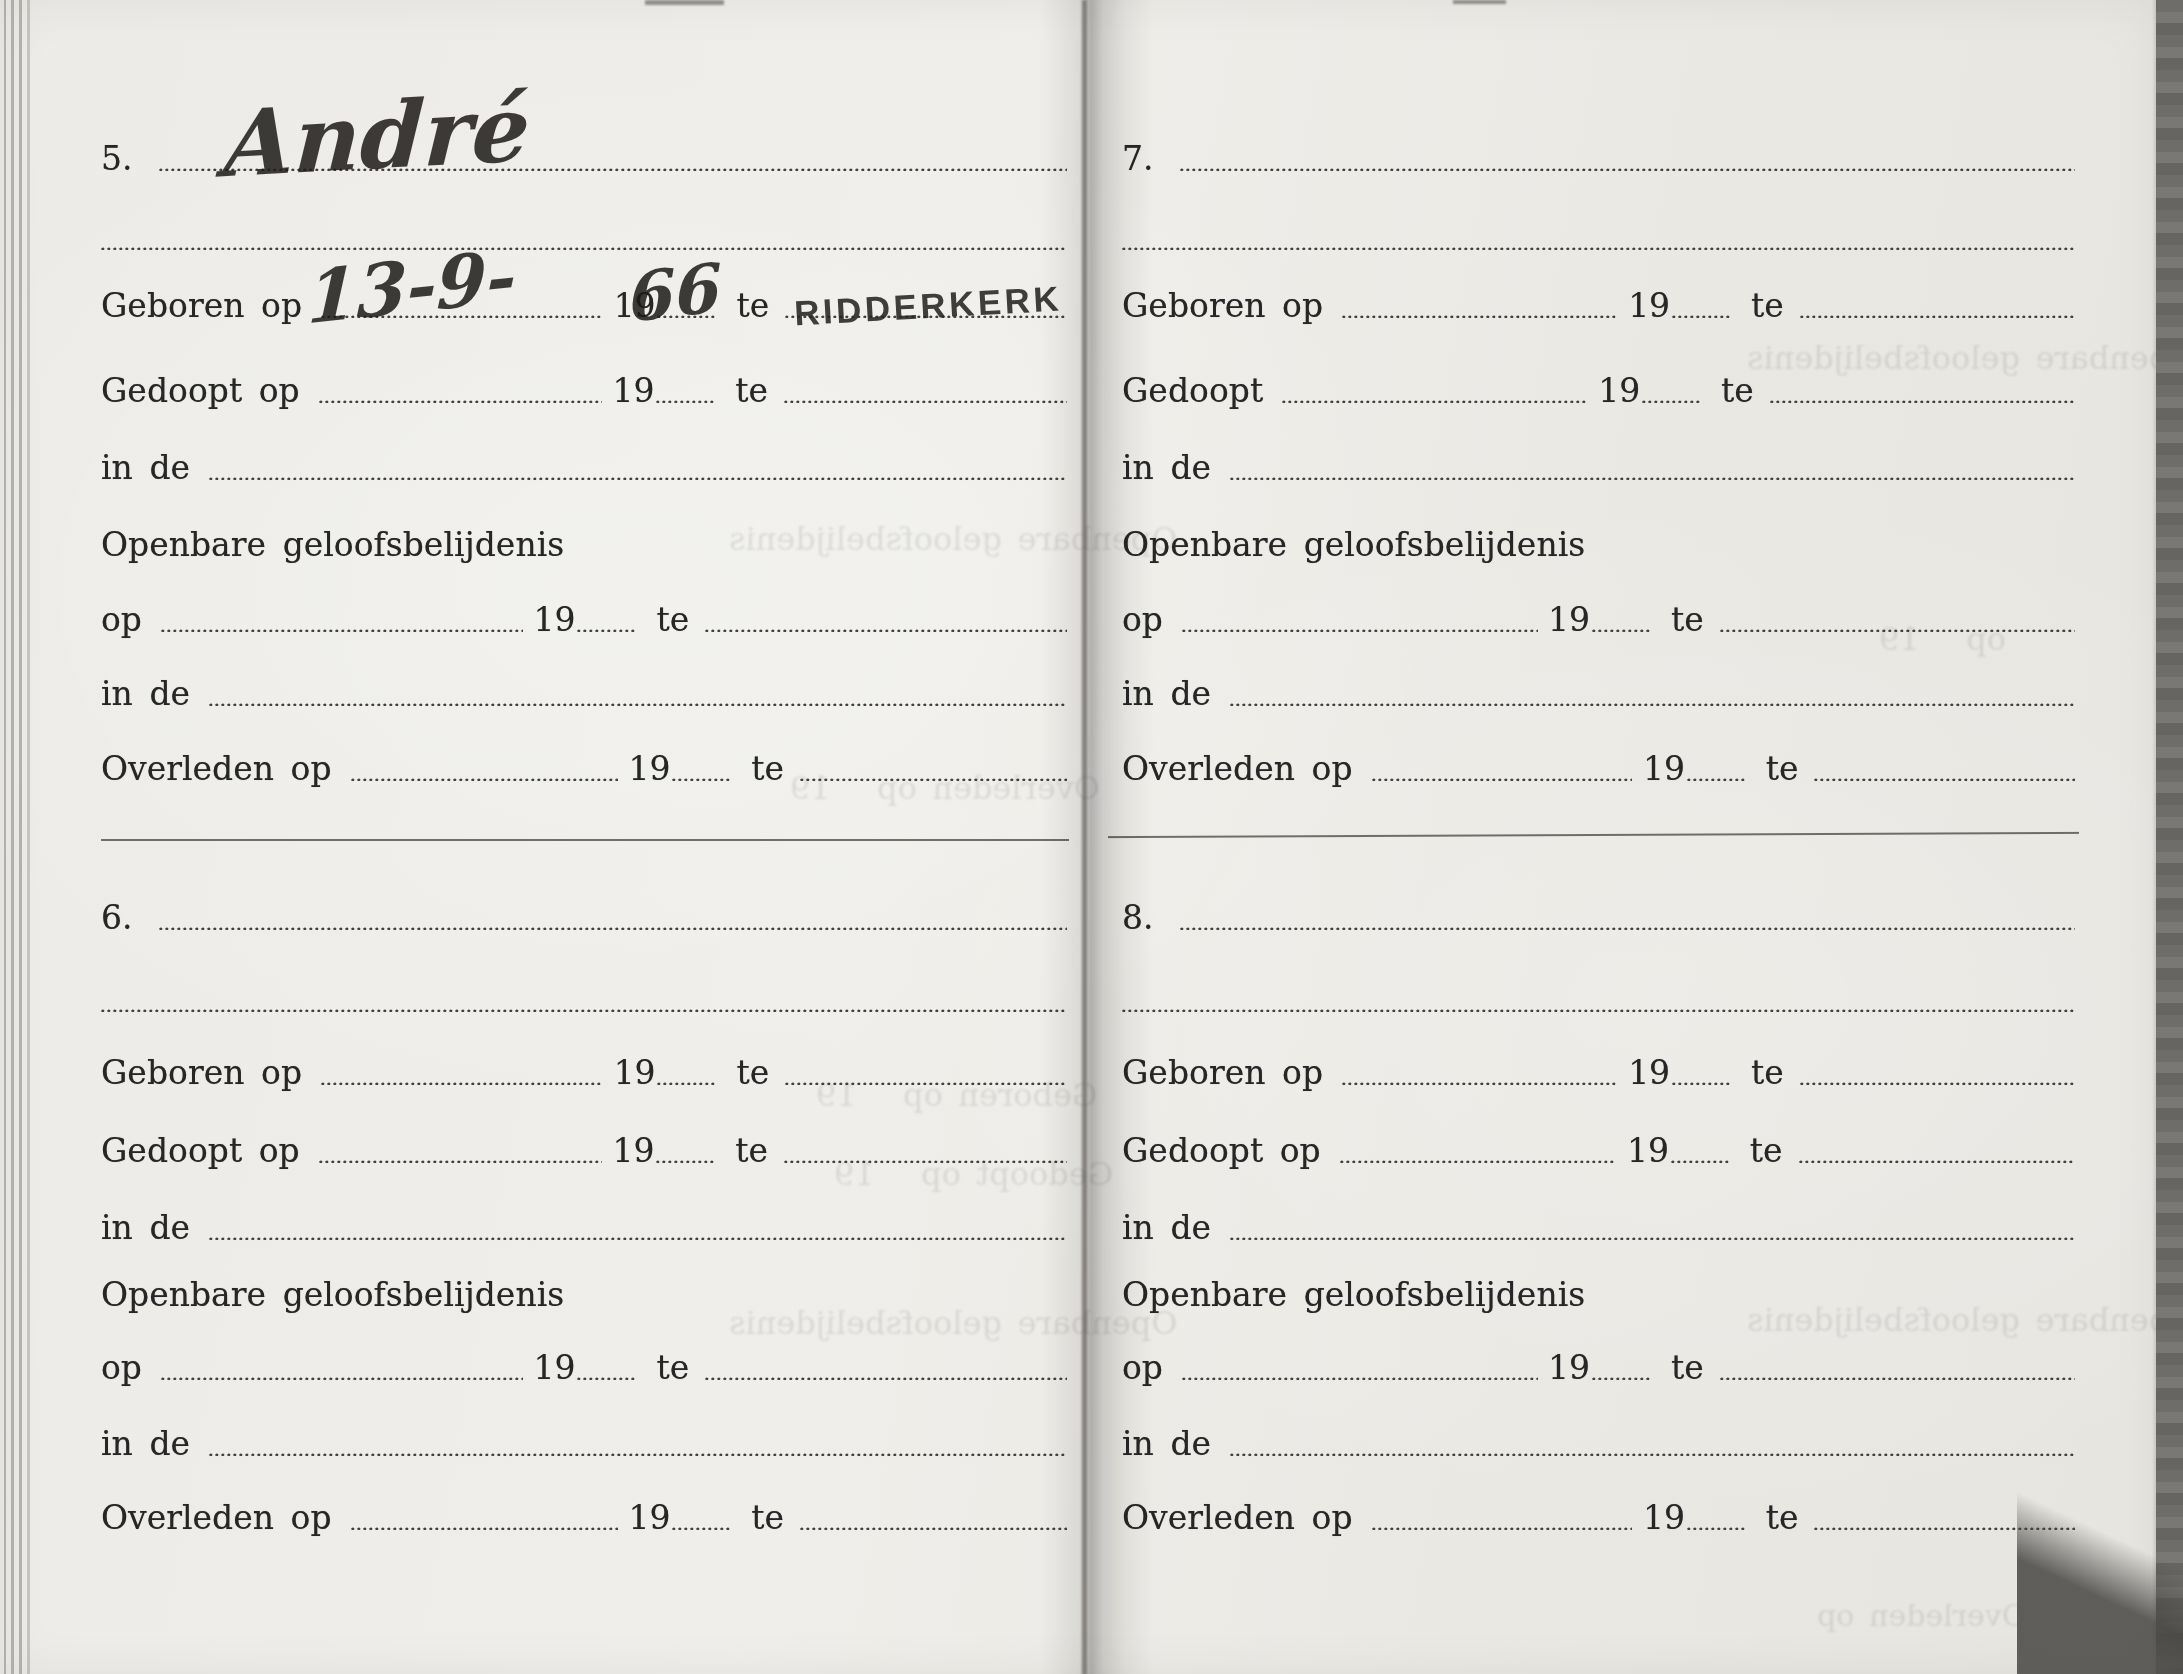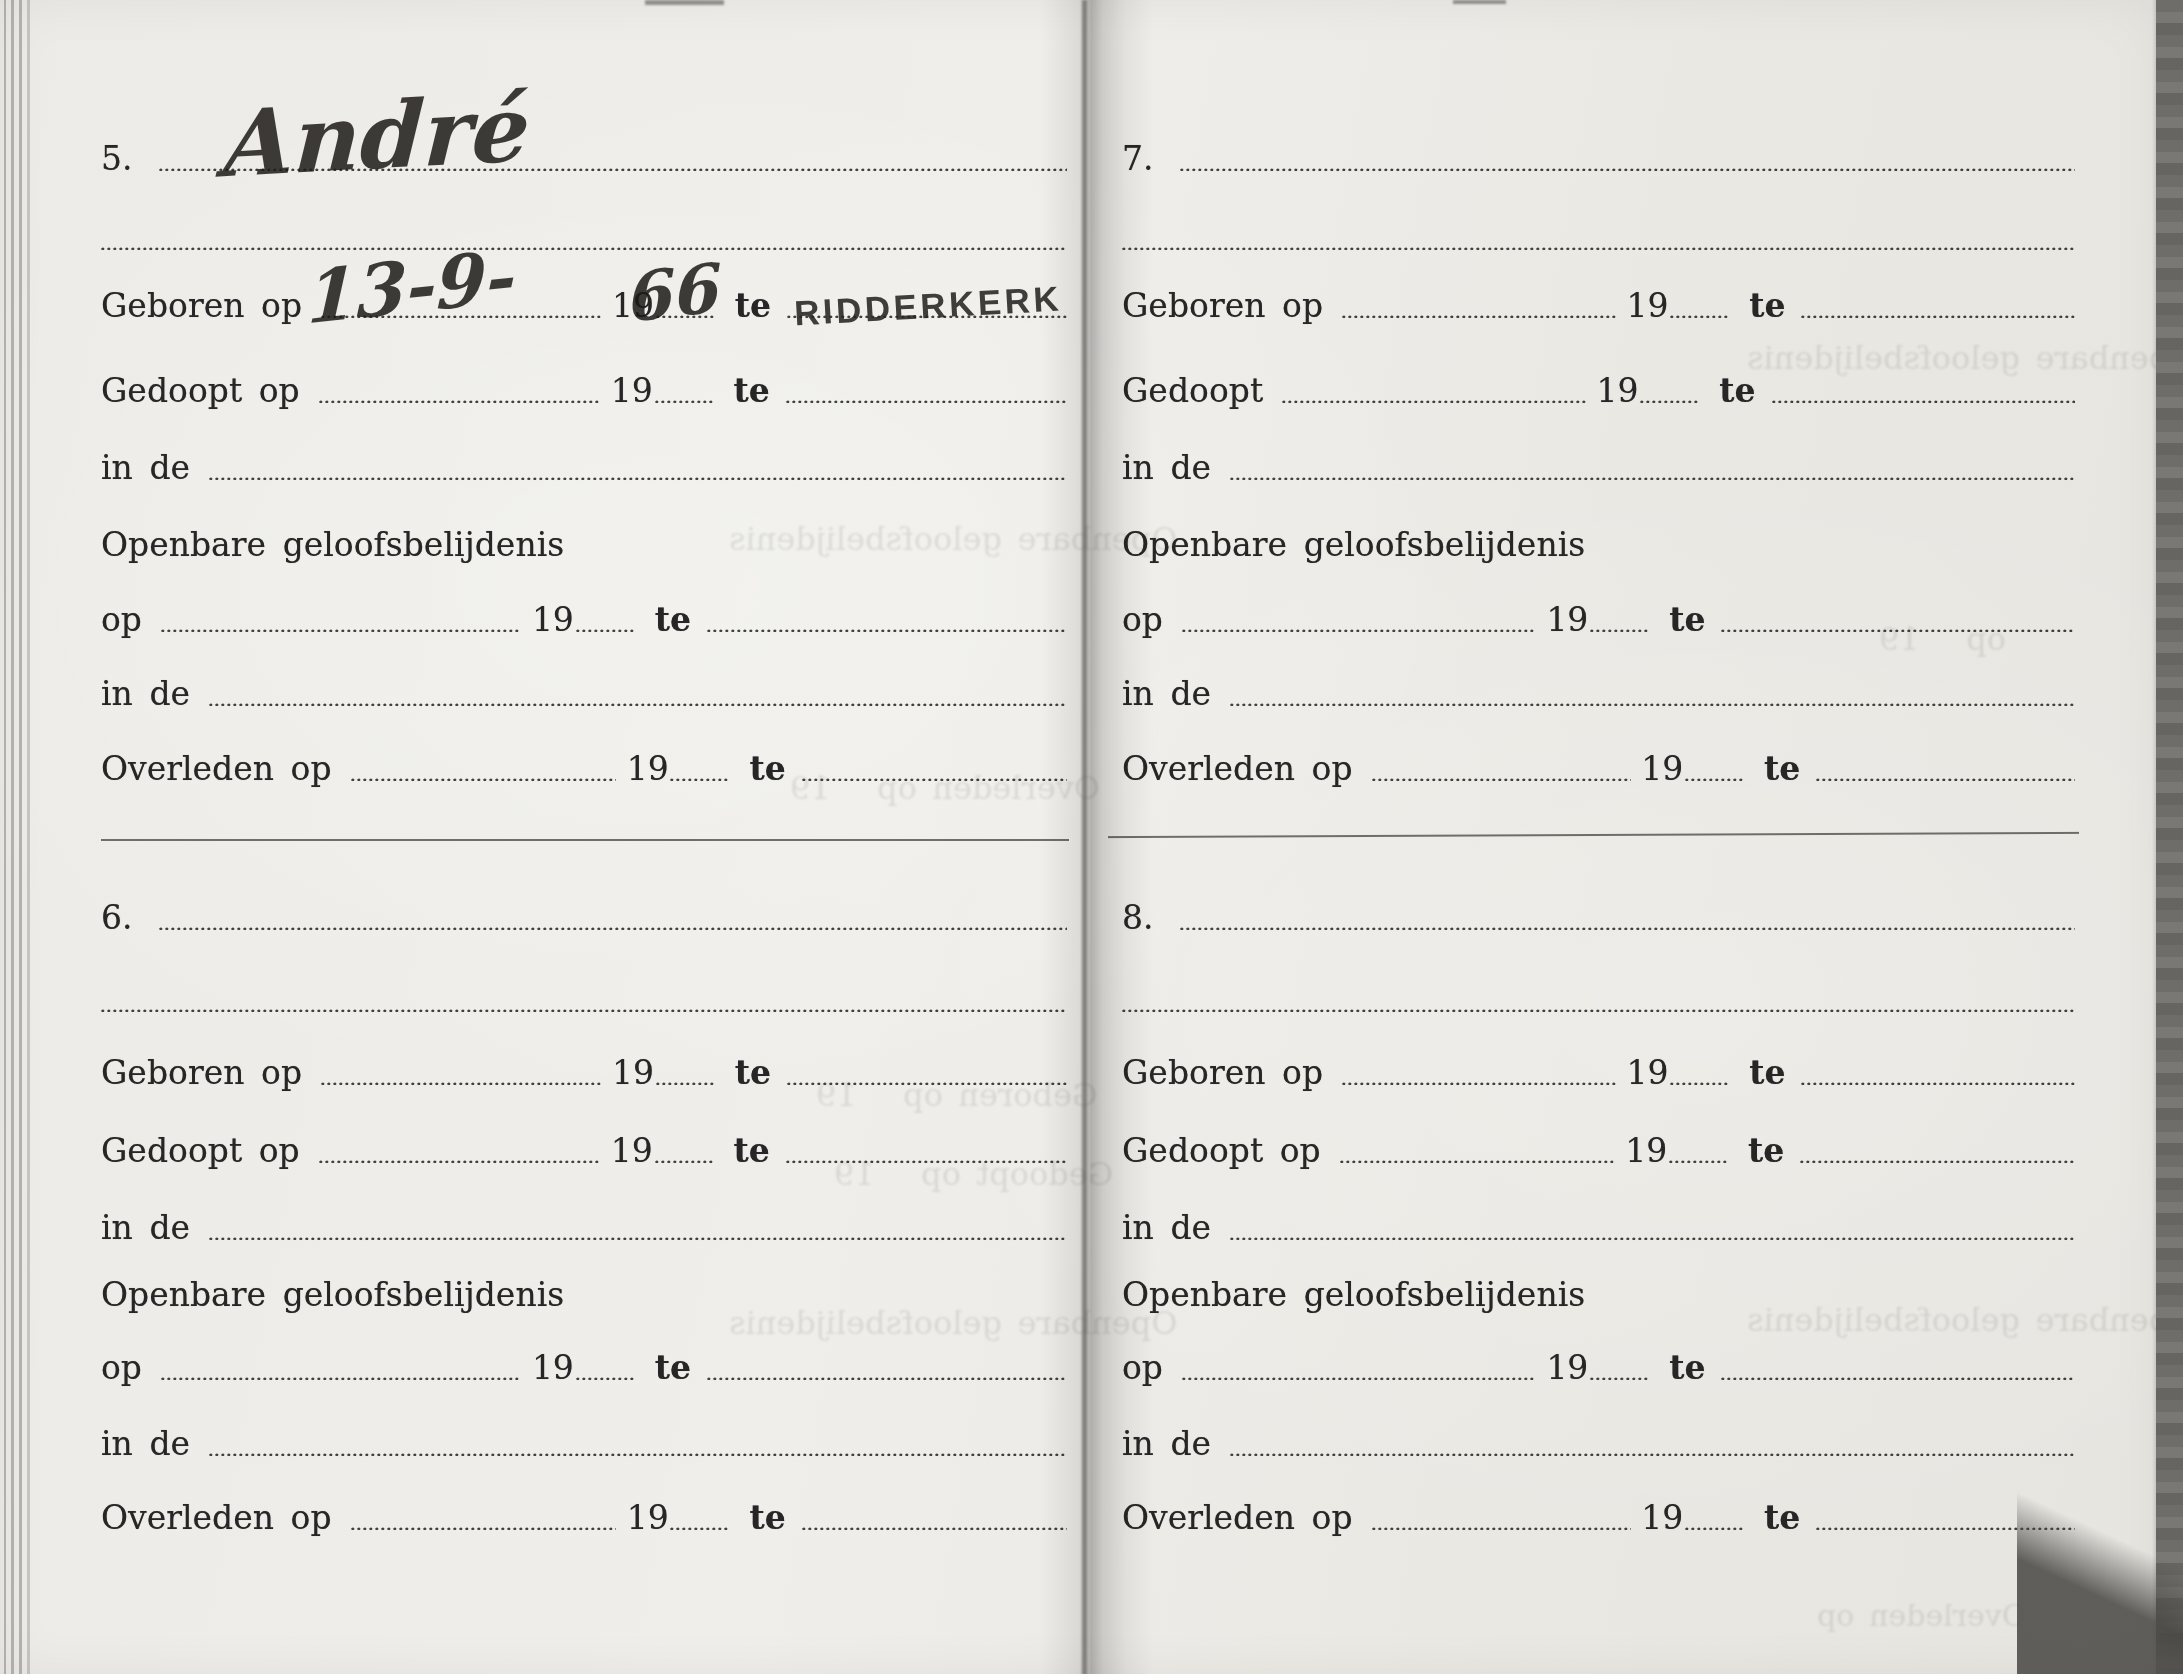--- a/index.html
+++ b/index.html
@@ -29,21 +29,21 @@
   .top-sliver{position:absolute;top:0;height:5.3px;background:rgba(40,38,36,.45);filter:blur(0.9px);}
   
   .row{position:absolute;height:46px;display:flex;align-items:flex-end;
     font-size:33px;line-height:39px;word-spacing:6.1px;
     text-shadow:0 0 0.7px rgba(25,23,21,.45);}
   .pl{left:101px;width:966px;}
   .pr{left:1122px;width:953px;}
   .lbl{white-space:pre;padding-right:19.3px;}
   .num{white-space:pre;padding-right:26px;}
   .yr{white-space:pre;padding-left:10.5px;padding-right:1.8px;}
-  .te{white-space:pre;padding-left:21px;padding-right:16px;font-weight:bold;}
+  .te{white-space:pre;padding-left:21px;padding-right:16px;}
   .dots{flex:1 1 auto;height:4.4px;margin-bottom:6.1px;background-repeat:repeat-x;
     background-image:radial-gradient(circle at 1.9px 2.1px, rgba(38,35,32,.85) 1.3px, rgba(0,0,0,0) 1.8px);
     background-size:6px 4.4px;}
   .dots.sm{flex:0 0 58px;}
   .divider{position:absolute;height:1.8px;background:rgba(58,55,51,.7);filter:blur(0.4px);}
   
   .hw{position:absolute;font-family:"DejaVu Serif",serif;font-style:italic;font-weight:bold;
     color:rgba(28,26,24,.85);white-space:pre;}
   #hw-name{left:224px;top:83px;font-size:91px;transform:rotate(-3deg) skewX(-6deg);}
   #hw-date{left:307px;top:244px;font-size:72px;transform:rotate(-6deg) skewX(-8deg);}

